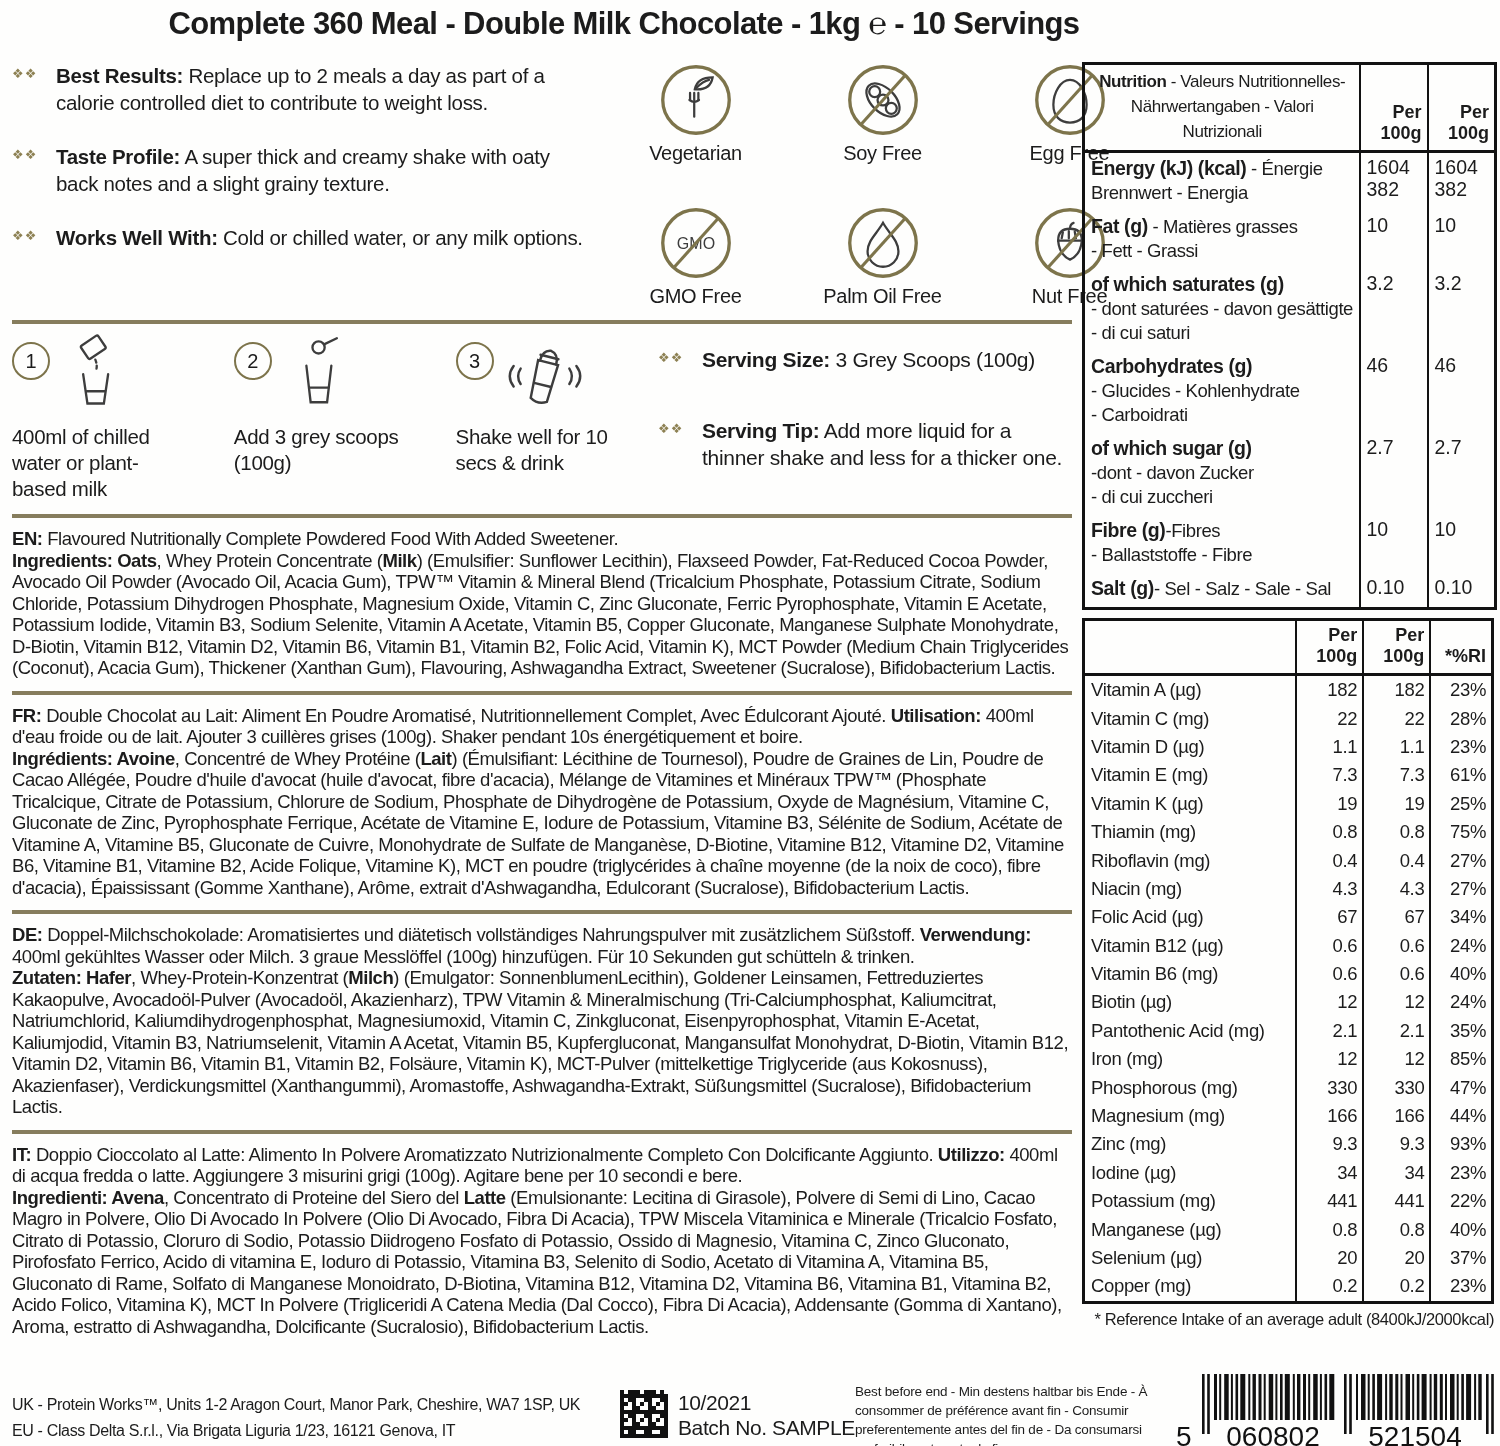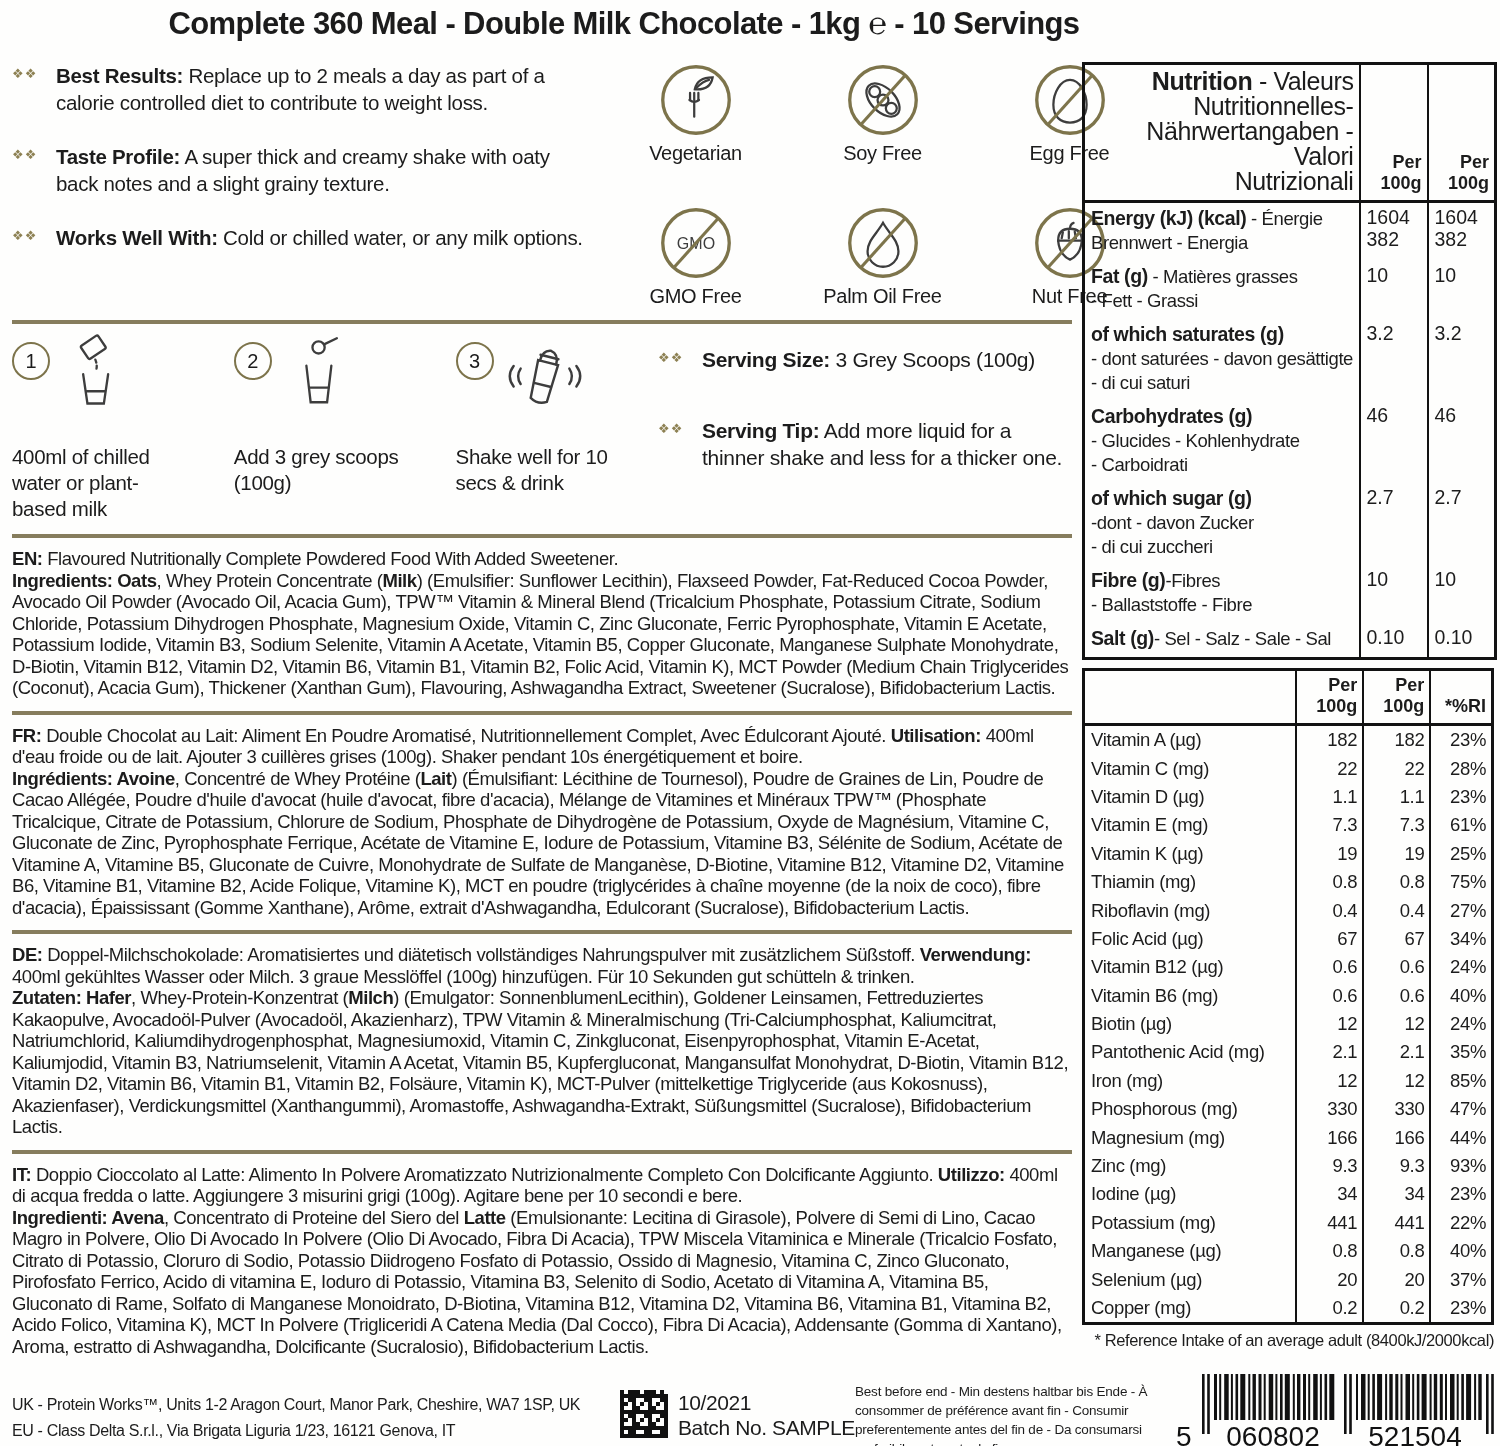--- a/index.html
+++ b/index.html
@@ -29,42 +29,42 @@
   .badge svg{display:block;}
   .badge .blabel{font-size:20px;margin-top:4px;letter-spacing:-0.3px;}
   
   .sec-steps{display:flex;margin-top:8px;min-height:168px;}
   .step{width:226px;position:relative;}
   .step.s3{width:192px;}
   .stephead{display:flex;align-items:flex-start;height:86px;}
   .stepnum{width:34px;height:34px;border:2.6px solid #7d744b;border-radius:50%;
     display:flex;align-items:center;justify-content:center;font-size:20px;margin-top:8px;}
   .stepicon{margin-left:10px;}
-  .steptxt{font-size:20.5px;line-height:26px;letter-spacing:-0.3px;width:170px;margin-top:24px;}
+  .steptxt{font-size:20.5px;line-height:26px;letter-spacing:-0.3px;width:170px;margin-top:4px;}
   .serving{flex:1;padding-left:14px;}
   .sbullet{display:flex;margin-top:12px;}
   .sbullet+.sbullet{margin-top:44px;}
   .sbtext{font-size:21px;line-height:27px;letter-spacing:-0.3px;width:370px;}
   
   .para{font-size:18.5px;line-height:21.5px;letter-spacing:-0.45px;white-space:pre-line;width:1058px;}
   
   .right-col{position:absolute;left:1082px;top:62px;width:412px;}
   table{border-collapse:collapse;table-layout:fixed;width:412px;}
   table,td,th{border:0;}
   .ntable{border:3px solid #121212;}
   .ntable td,.ntable th{vertical-align:top;white-space:pre-line;padding:3px 4px 6px 6px;}
   .ntable .num{text-align:left;padding-right:5px;font-size:19.5px;line-height:22px;}
   .ntable col.c-label{width:276px;}
   .ntable col.c-v{width:68px;}
   .ntable td.lbl{font-size:18.5px;line-height:24px;letter-spacing:-0.4px;}
   .ntable td.lbl .b{font-size:19.5px;}
   .vline{border-left:2.5px solid #121212 !important;}
   .hdrrow th{border-bottom:3px solid #121212;vertical-align:bottom;text-align:right;
     font-size:18px;padding:4px 5px 6px 6px;}
-  .hdrrow th.namecell{text-align:right;font-size:25px;line-height:25px;letter-spacing:-0.4px;font-weight:400;white-space:pre-line;}
+  .hdrrow th.namecell{text-align:center;font-size:17px;line-height:25px;letter-spacing:-0.4px;font-weight:400;white-space:pre-line;}
   .mtable{border:3px solid #121212;margin-top:8px;}
   .mtable col.c-label{width:212px;}
   .mtable col.c-v{width:67px;}
   .mtable col.c-ri{width:62px;}
   .mtable td{font-size:18.5px;letter-spacing:-0.35px;padding:2.5px 4px 2.5px 6px;height:23.4px;vertical-align:middle;}
   .mtable td.num{text-align:right;padding-right:5px;}
   .footnote{font-size:16.5px;letter-spacing:-0.4px;margin-top:6px;text-align:right;width:412px;margin-left:-24px;padding-left:24px;white-space:nowrap;}
   
   .footer{position:absolute;left:0;top:1378px;width:1352px;height:68px;}
   .addresses{position:absolute;left:12px;top:14px;font-size:16px;line-height:26px;letter-spacing:-0.35px;}
@@ -359,20 +359,26 @@
         <tr>
           <td class="lbl">Thiamin (mg)</td>
           <td class="num vline">0.8</td>
           <td class="num vline">0.8</td>
           <td class="num vline">75%</td>
         </tr>
         <tr>
           <td class="lbl">Riboflavin (mg)</td>
           <td class="num vline">0.4</td>
           <td class="num vline">0.4</td>
+          <td class="num vline">27%</td>
+        </tr>
+        <tr>
+          <td class="lbl">Niacin (mg)</td>
+          <td class="num vline">4.3</td>
+          <td class="num vline">4.3</td>
           <td class="num vline">27%</td>
         </tr>
         <tr>
           <td class="lbl">Folic Acid (µg)</td>
           <td class="num vline">67</td>
           <td class="num vline">67</td>
           <td class="num vline">34%</td>
         </tr>
         <tr>
           <td class="lbl">Vitamin B12 (µg)</td>

